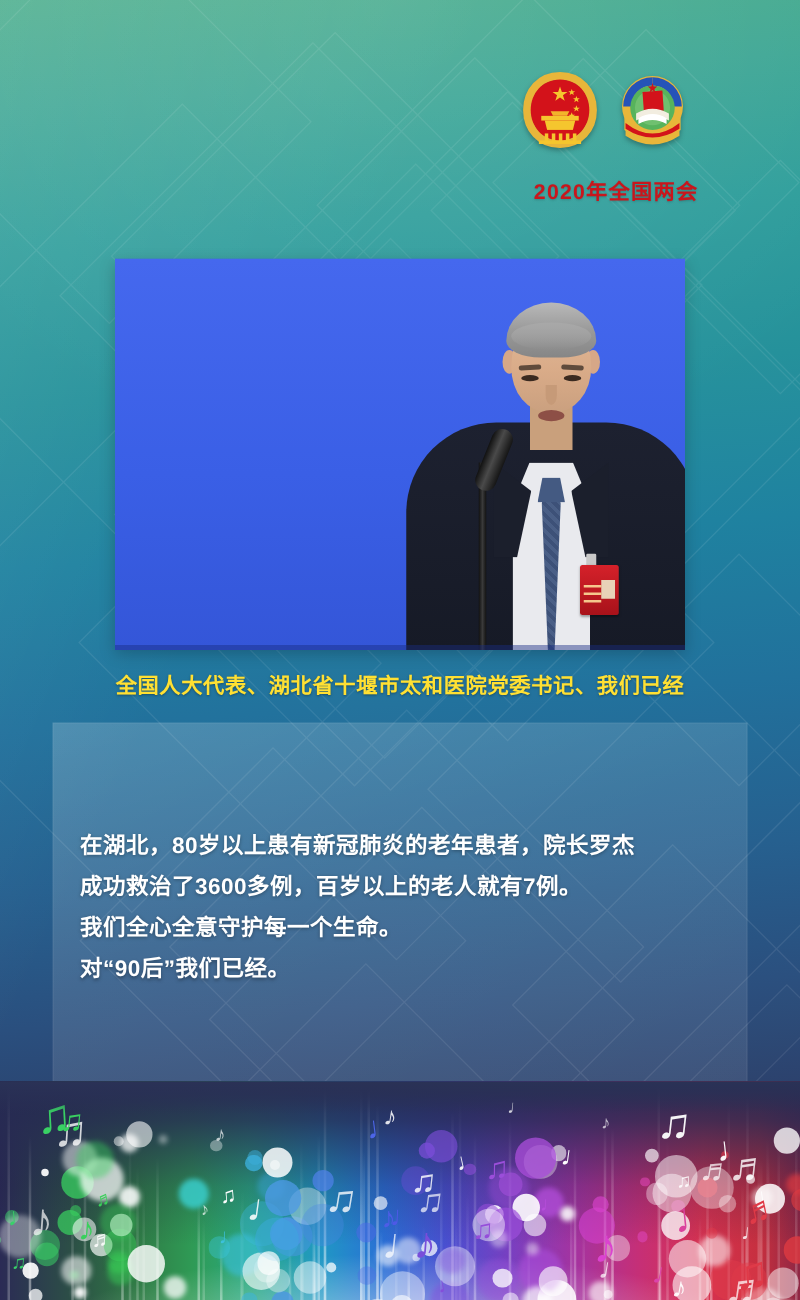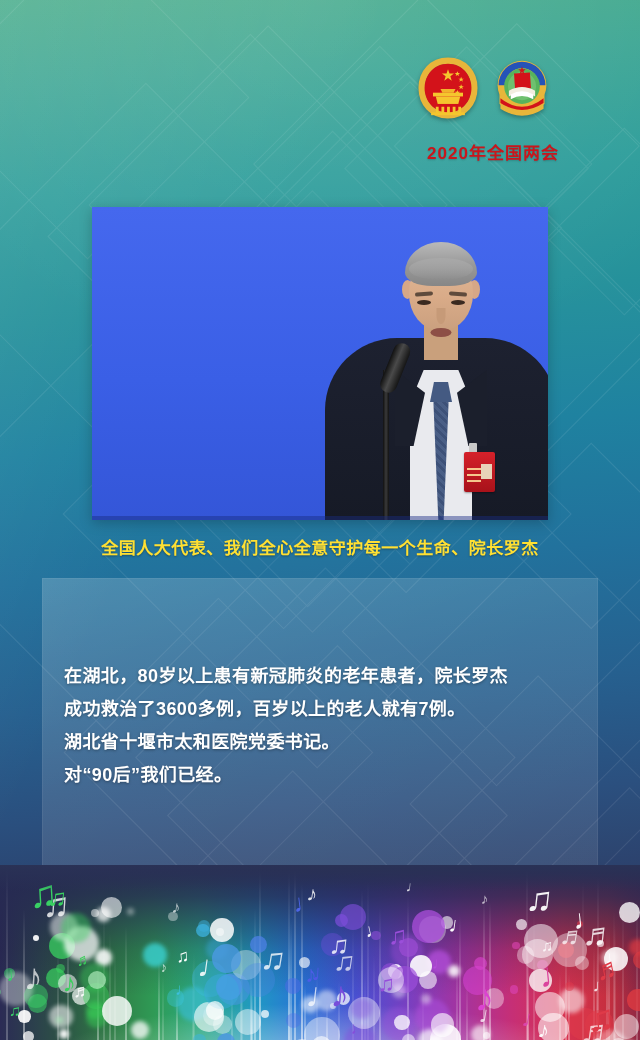--- a/index.html
+++ b/index.html
@@ -284,27 +284,27 @@
         <div class="bline" style="top:16px"></div>
         <div class="bline" style="top:22px"></div>
         <div class="bline" style="top:28px"></div>
       </div>
       <div class="mic-stand"></div>
       <div class="mic-head"></div>
     </div>
     <div class="floor"></div>
   </div>
 
-  <div class="caption">全国人大代表、我们全心全意守护每一个生命、院长罗杰</div>
+  <div class="caption">全国人大代表、湖北省十堰市太和医院党委书记、我们已经</div>
 
   <div class="panel">
     <div class="q-body" id="quote-body">
         <div class="q-line">在湖北，80岁以上患有新冠肺炎的老年患者，院长罗杰</div>
         <div class="q-line">成功救治了3600多例，百岁以上的老人就有7例。</div>
-        <div class="q-line">湖北省十堰市太和医院党委书记。</div>
+        <div class="q-line">我们全心全意守护每一个生命。</div>
         <div class="q-line">对“90后”我们已经。</div>
       </div>
   </div>
 
   <div class="music">
     <div class="music-dim"></div>
     <div id="music-art">
         <div class="beam" style="left: 23.4332px; height: 145.244px; opacity: 0.69;"></div>
         <div class="beam" style="left: 527.197px; height: 105.939px; opacity: 0.61;"></div>
         <div class="beam" style="left: 532.821px; height: 142.47px; opacity: 0.28;"></div>

